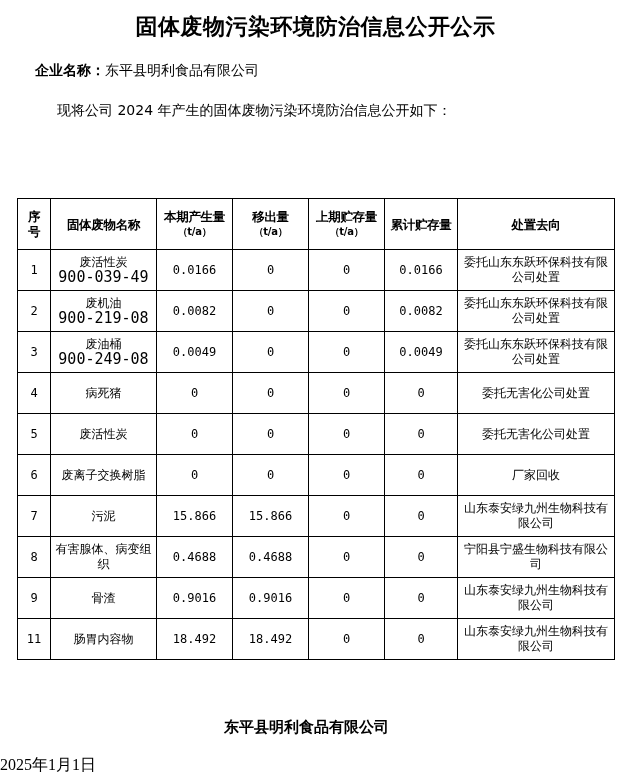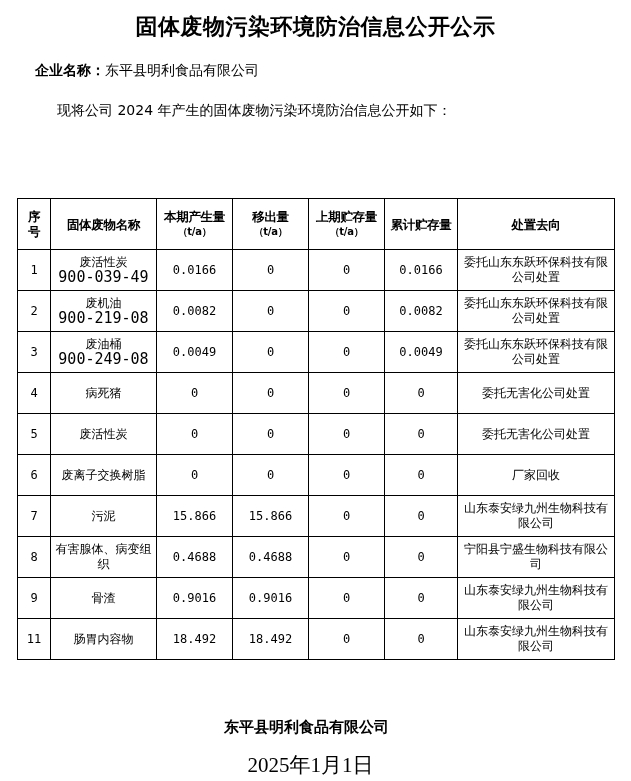--- a/index.html
+++ b/index.html
@@ -141,23 +141,23 @@
   }
   .footer-company {
     text-align: center;
     padding-right: 18px;
     font-size: 15px;
     font-weight: bold;
     line-height: 30px;
     font-family: "DejaVu Sans", "Liberation Sans", sans-serif;
   }
   .footer-date {
-    text-align: center;
+    text-align: left;
     padding-right: 10px;
-    font-size: 21px;
+    font-size: 16px;
     line-height: 30px;
     margin-top: 8px;
     font-family: "Liberation Serif", "DejaVu Serif", serif;
   }
 </style>
 </head>
 <body>
 
 <div class="page">
 

